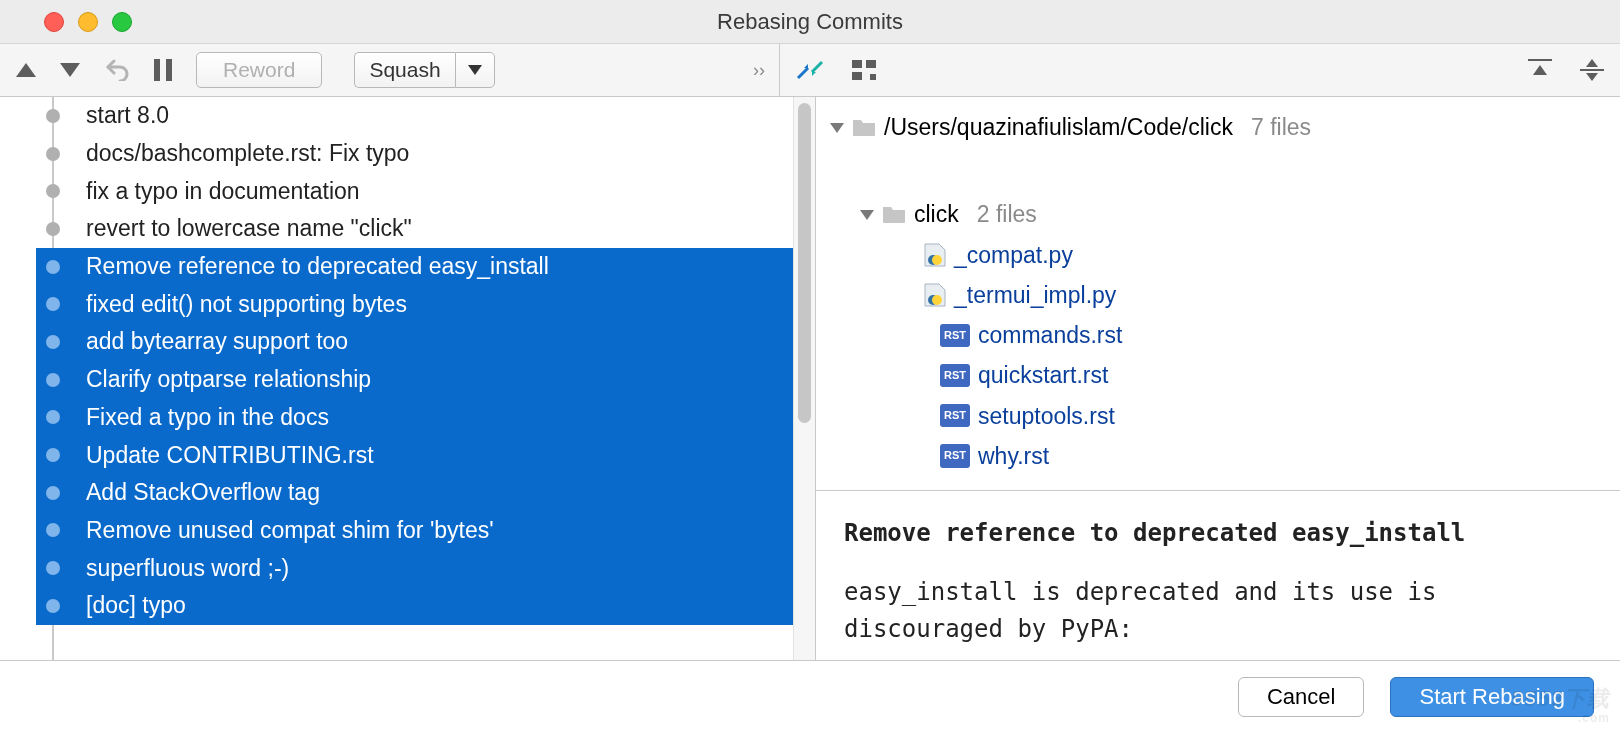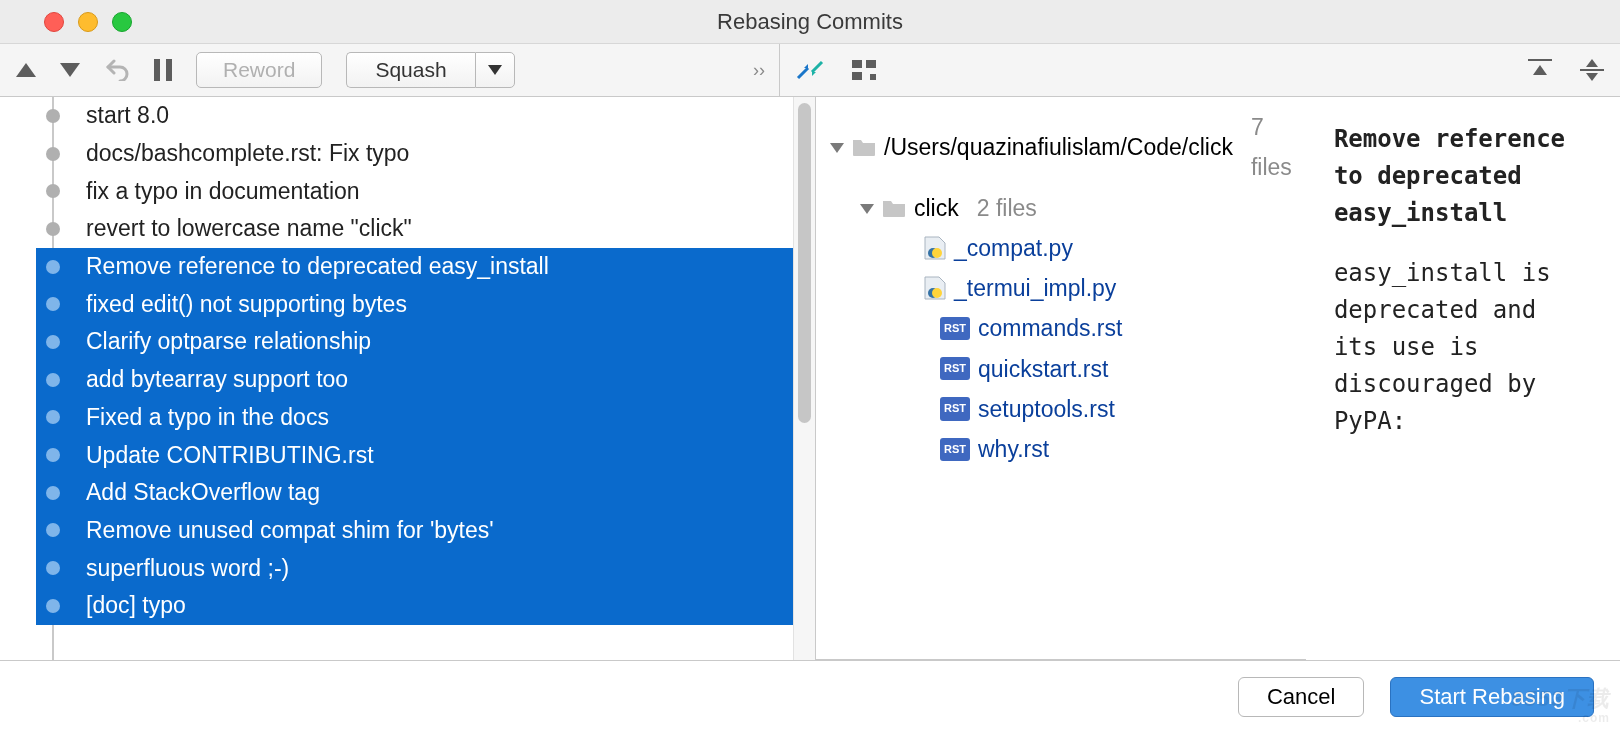--- a/index.html
+++ b/index.html
@@ -94,24 +94,25 @@
   .btn.disabled { color:#b0b0b0; }
   .split-btn {
     display: inline-flex;
     height: 36px;
   }
   .split-btn .main {
     border: 1px solid #b8b8b8;
     border-right: none;
     border-radius: 5px 0 0 5px;
     background: linear-gradient(#ffffff,#f2f2f2);
-    padding: 0 28px;
+    padding: 0 14px;
     display: flex; align-items: center;
     font-size: 21px;
     color: #333;
+    margin-left: 8px;
   }
   .split-btn .arrow {
     border: 1px solid #b8b8b8;
     border-radius: 0 5px 5px 0;
     background: linear-gradient(#ffffff,#f2f2f2);
     width: 40px;
     display: flex; align-items: center; justify-content: center;
   }
   .toolbar .chev-more {
     position: absolute;
@@ -183,21 +184,21 @@
     left: 16px;
     top: 0; bottom: 0;
     width: 2px;
     background: #c9c9c9;
   }
 
   
   .right {
     flex:1;
     display: flex;
-    flex-direction: row;
+    flex-direction: column;
   }
 
   
   .filetree {
     padding: 10px 14px 14px 14px;
     font-size: 23px;
     line-height: 1.75;
     border-bottom: 1px solid #c9c9c9;
   }
   .tree-row {
@@ -206,21 +207,21 @@
     gap: 8px;
   }
   .tree-row .disc {
     color: #7a7a7a;
   }
   .folder-icon {
     color: #b6b6b6;
   }
   .tree-label { }
   .tree-meta { color: #8a8a8a; margin-left: 10px; }
-  .indent1 { padding-left: 30px; }
+  .indent1 { padding-left: 30px; margin-top: 47px; }
   .indent2 { padding-left: 94px; }
   .file-link { color: #0a3f9b; }
   .rst-badge {
     font-size: 11px;
     font-weight: 700;
     color: #fff;
     background: #3f68c0;
     border-radius: 3px;
     padding: 2px 4px;
     display: inline-flex;
@@ -388,25 +389,25 @@
           <div class="commit-row selected">
             <span class="dot"></span>
             <span>Remove reference to deprecated easy_install</span>
           </div>
           <div class="commit-row selected">
             <span class="dot"></span>
             <span>fixed edit() not supporting bytes</span>
           </div>
           <div class="commit-row selected">
             <span class="dot"></span>
+            <span>add bytearray support too</span>
+          </div>
+          <div class="commit-row selected">
+            <span class="dot"></span>
             <span>Clarify optparse relationship</span>
-          </div>
-          <div class="commit-row selected">
-            <span class="dot"></span>
-            <span>add bytearray support too</span>
           </div>
           <div class="commit-row selected">
             <span class="dot"></span>
             <span>Fixed a typo in the docs</span>
           </div>
           <div class="commit-row selected">
             <span class="dot"></span>
             <span>Update CONTRIBUTING.rst</span>
           </div>
           <div class="commit-row selected">

